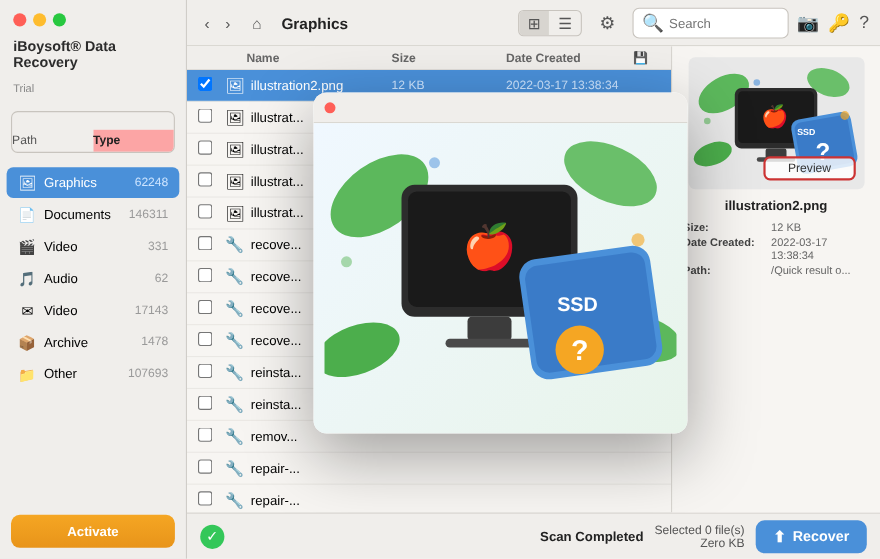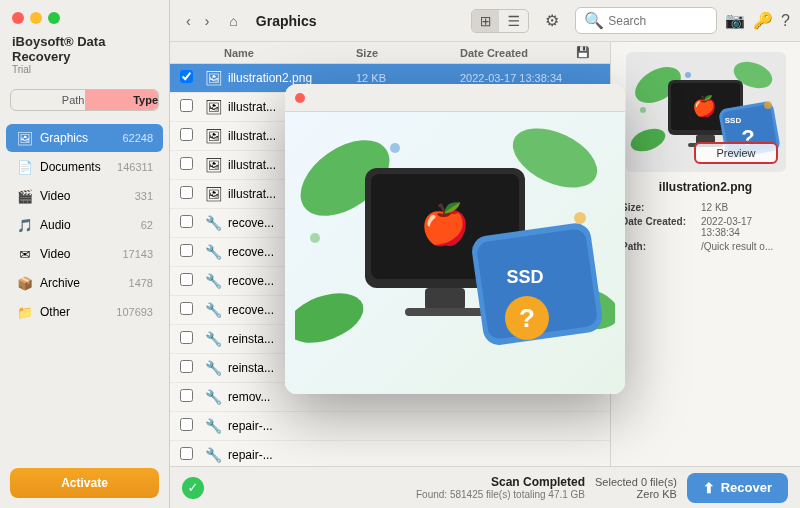--- a/index.html
+++ b/index.html
@@ -2,29 +2,29 @@
 <html><head>
   <meta charset="utf-8">
   <style>
     * { box-sizing: border-box; margin: 0; padding: 0; }
     body { font-family: -apple-system, BlinkMacSystemFont, 'Segoe UI', sans-serif; background: #e8e8e8; width: 800px; height: 508px; overflow: hidden; display: flex; }
 
     
     .sidebar { width: 170px; height: 508px; background: #f0eeeb; border-right: 1px solid #d0cdc8; display: flex; flex-direction: column; flex-shrink: 0; }
     .sidebar-header { padding: 12px 12px 6px; }
     .app-title { font-size: 13px; font-weight: 700; color: #2c2c2c; }
-    .app-subtitle { font-size: 10px; color: #888; }
+    .app-subtitle { font-size: 10px; color: #888; margin-top: 12px; }
     .traffic-lights { display: flex; gap: 6px; margin-bottom: 10px; }
     .tl { width: 12px; height: 12px; border-radius: 50%; }
     .tl.close { background: #ff5f57; }
     .tl.min { background: #febc2e; }
     .tl.max { background: #28c840; }
 
     .tab-switcher { display: flex; margin: 8px 10px; border: 1px solid #c8c4be; border-radius: 6px; overflow: hidden; }
-    .tab-btn { flex: 1; padding: 4px 0; font-size: 11px; text-align: right; cursor: pointer; background: transparent; border: none; color: #555; }
+    .tab-btn { flex: 1; padding: 4px 0; font-size: 11px; text-align: left; cursor: pointer; background: transparent; border: none; color: #555; margin-top: 16px; }
     .tab-btn.active { background: #fca5a5; font-weight: 600; color: #222; }
 
     .sidebar-nav { flex: 1; overflow-y: auto; padding: 4px 0; }
     .nav-item { display: flex; align-items: center; padding: 5px 10px; cursor: pointer; border-radius: 6px; margin: 1px 6px; }
     .nav-item.active { background: #4a90d9; color: #fff; }
     .nav-item .nav-icon { width: 18px; height: 18px; margin-right: 6px; display: flex; align-items: center; justify-content: center; font-size: 13px; }
     .nav-item .nav-label { font-size: 12px; flex: 1; }
     .nav-item .nav-count { font-size: 11px; color: #999; }
     .nav-item.active .nav-count { color: #cce4ff; }
 
@@ -391,21 +391,20 @@
           </svg>
         </div>
       </div>
     </div>
   </div>
 
   <div class="bottom-bar">
     <div class="scan-complete-icon">✓</div>
     <div class="scan-info">
       <div class="scan-title">Scan Completed</div>
-      <div class="scan-detail">Found: 581425 file(s) totaling 47.1 GB</div>
     </div>
     <div class="selected-info">
       <div>Selected 0 file(s)</div>
       <div>Zero KB</div>
     </div>
     <button class="recover-btn">
       <span class="recover-icon">⬆</span>
       <span>Recover</span>
     </button>
   </div>

